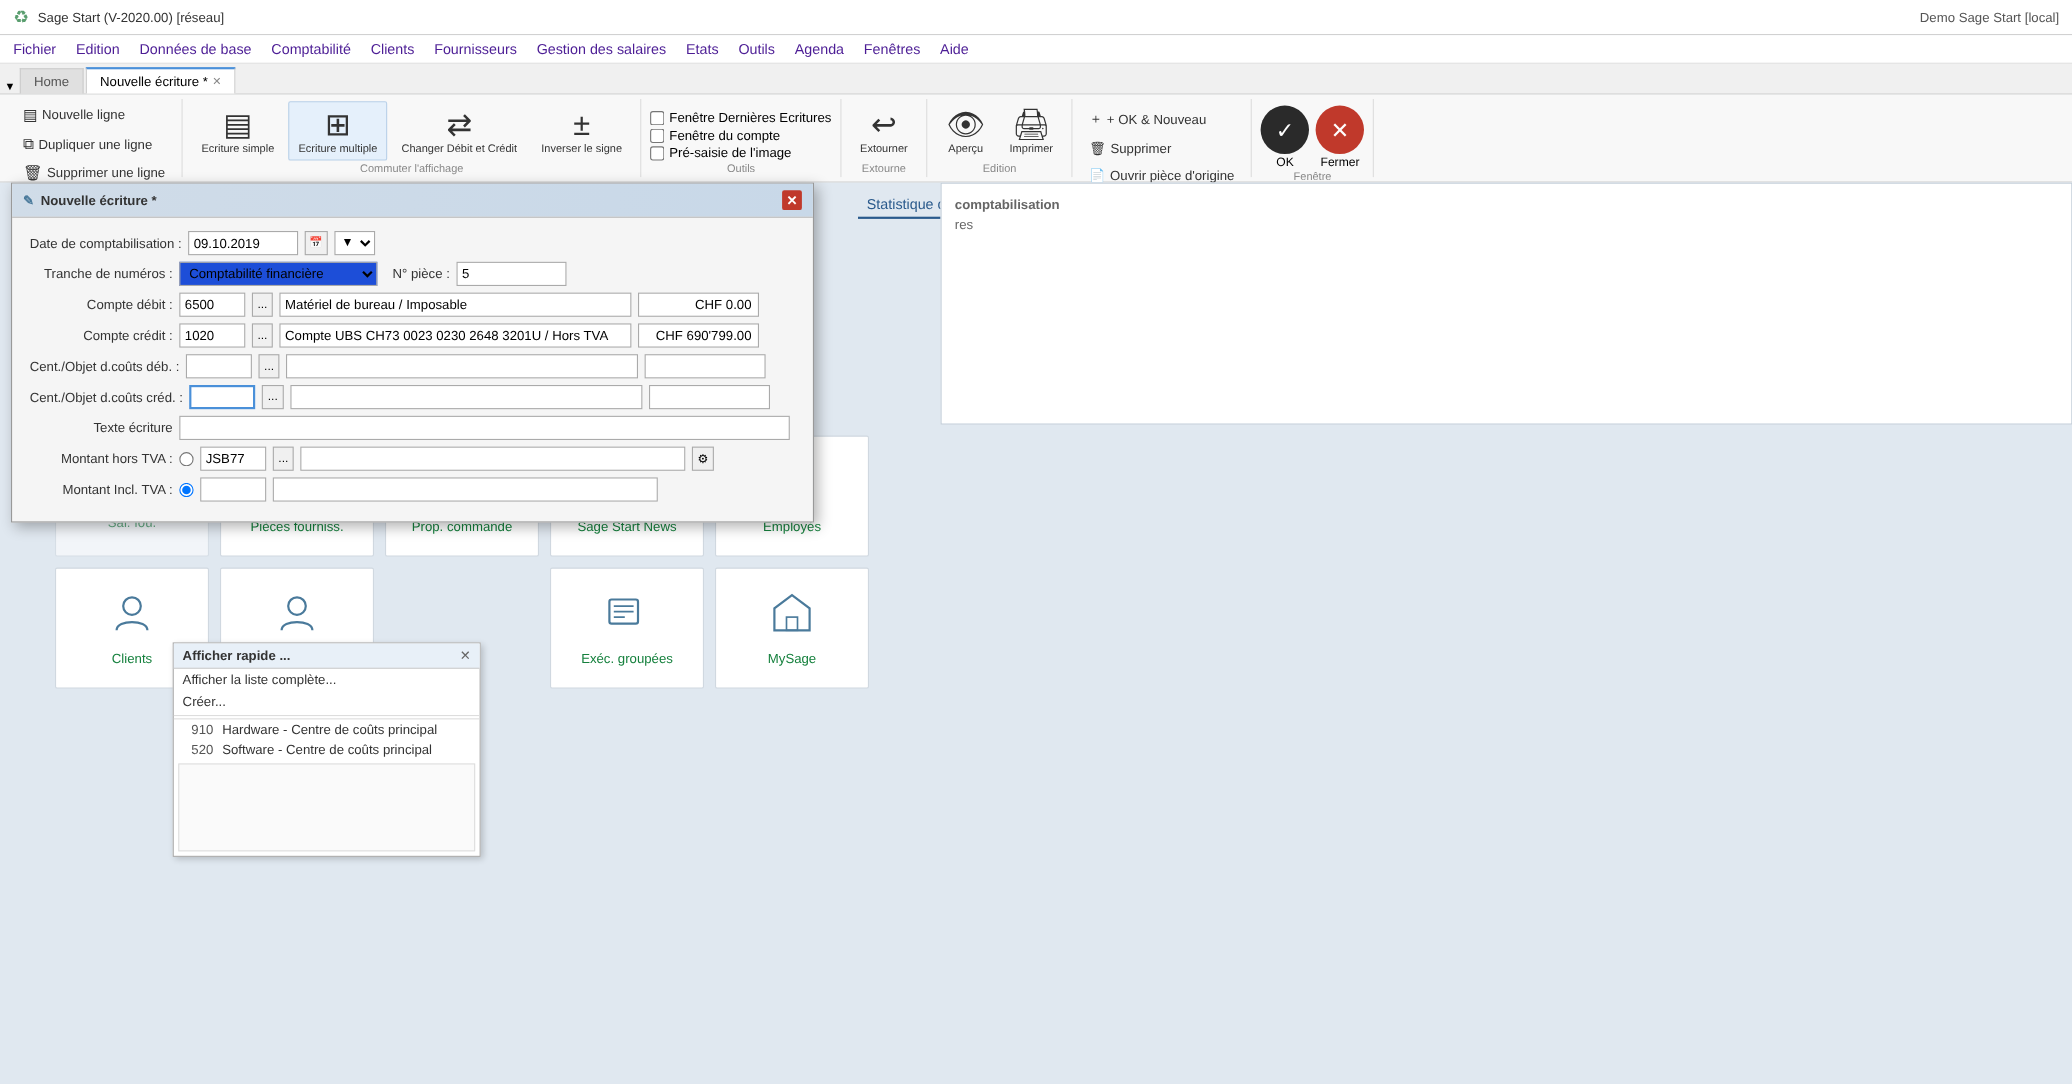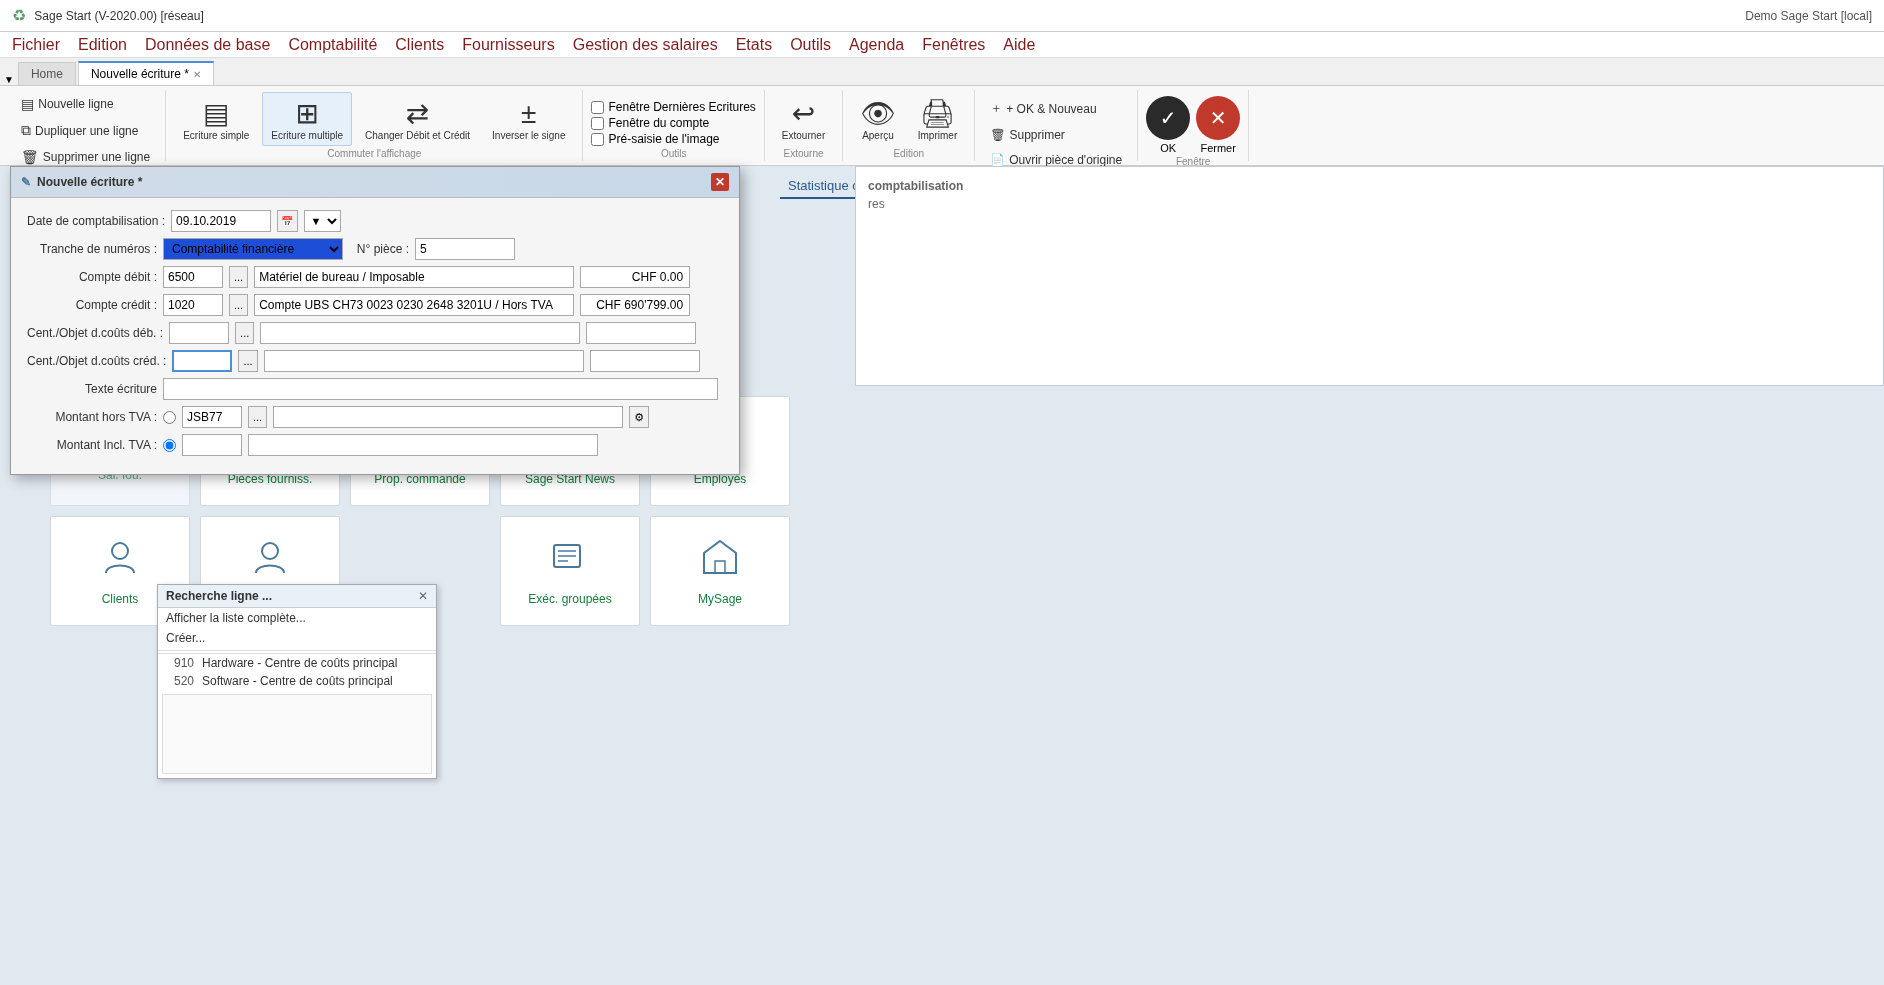--- a/index.html
+++ b/index.html
@@ -26,22 +26,22 @@
       height: 26px;
       display: flex;
       align-items: center;
       padding: 0 4px;
       border-bottom: 1px solid #ddd;
       gap: 2px;
     }
     .menu-item {
       padding: 3px 8px;
       cursor: pointer;
-      color: #7f1d1d;
-      font-size: 16px;
+      color: #4c1d95;
+      font-size: 13px;
     }
 
     
     .tab-bar {
       background: #f0f0f0;
       height: 28px;
       display: flex;
       align-items: flex-end;
       padding: 0 4px;
       border-bottom: 1px solid #ccc;
@@ -666,21 +666,21 @@
         <input type="radio" name="montant" checked="" style="">
         <input type="text" class="form-input" style="width: 60px;" value="">
         <input type="text" class="form-input" style="width: 350px;" value="">
       </div>
 
     </div>
   </div>
 
   <div class="dropdown-popup">
     <div class="dropdown-header">
-      <span class="dropdown-title">Recherche ligne ...</span>
+      <span class="dropdown-title">Afficher rapide ...</span>
       <span class="dropdown-close">✕</span>
     </div>
     <div class="dropdown-item">Afficher la liste complète...</div>
     <div class="dropdown-item">Créer...</div>
     <div class="dropdown-separator"></div>
     <div class="dropdown-list">
       <div class="dropdown-list-item">
         <span class="code">910</span>
         <span class="name">Hardware - Centre de coûts principal</span>
       </div>

